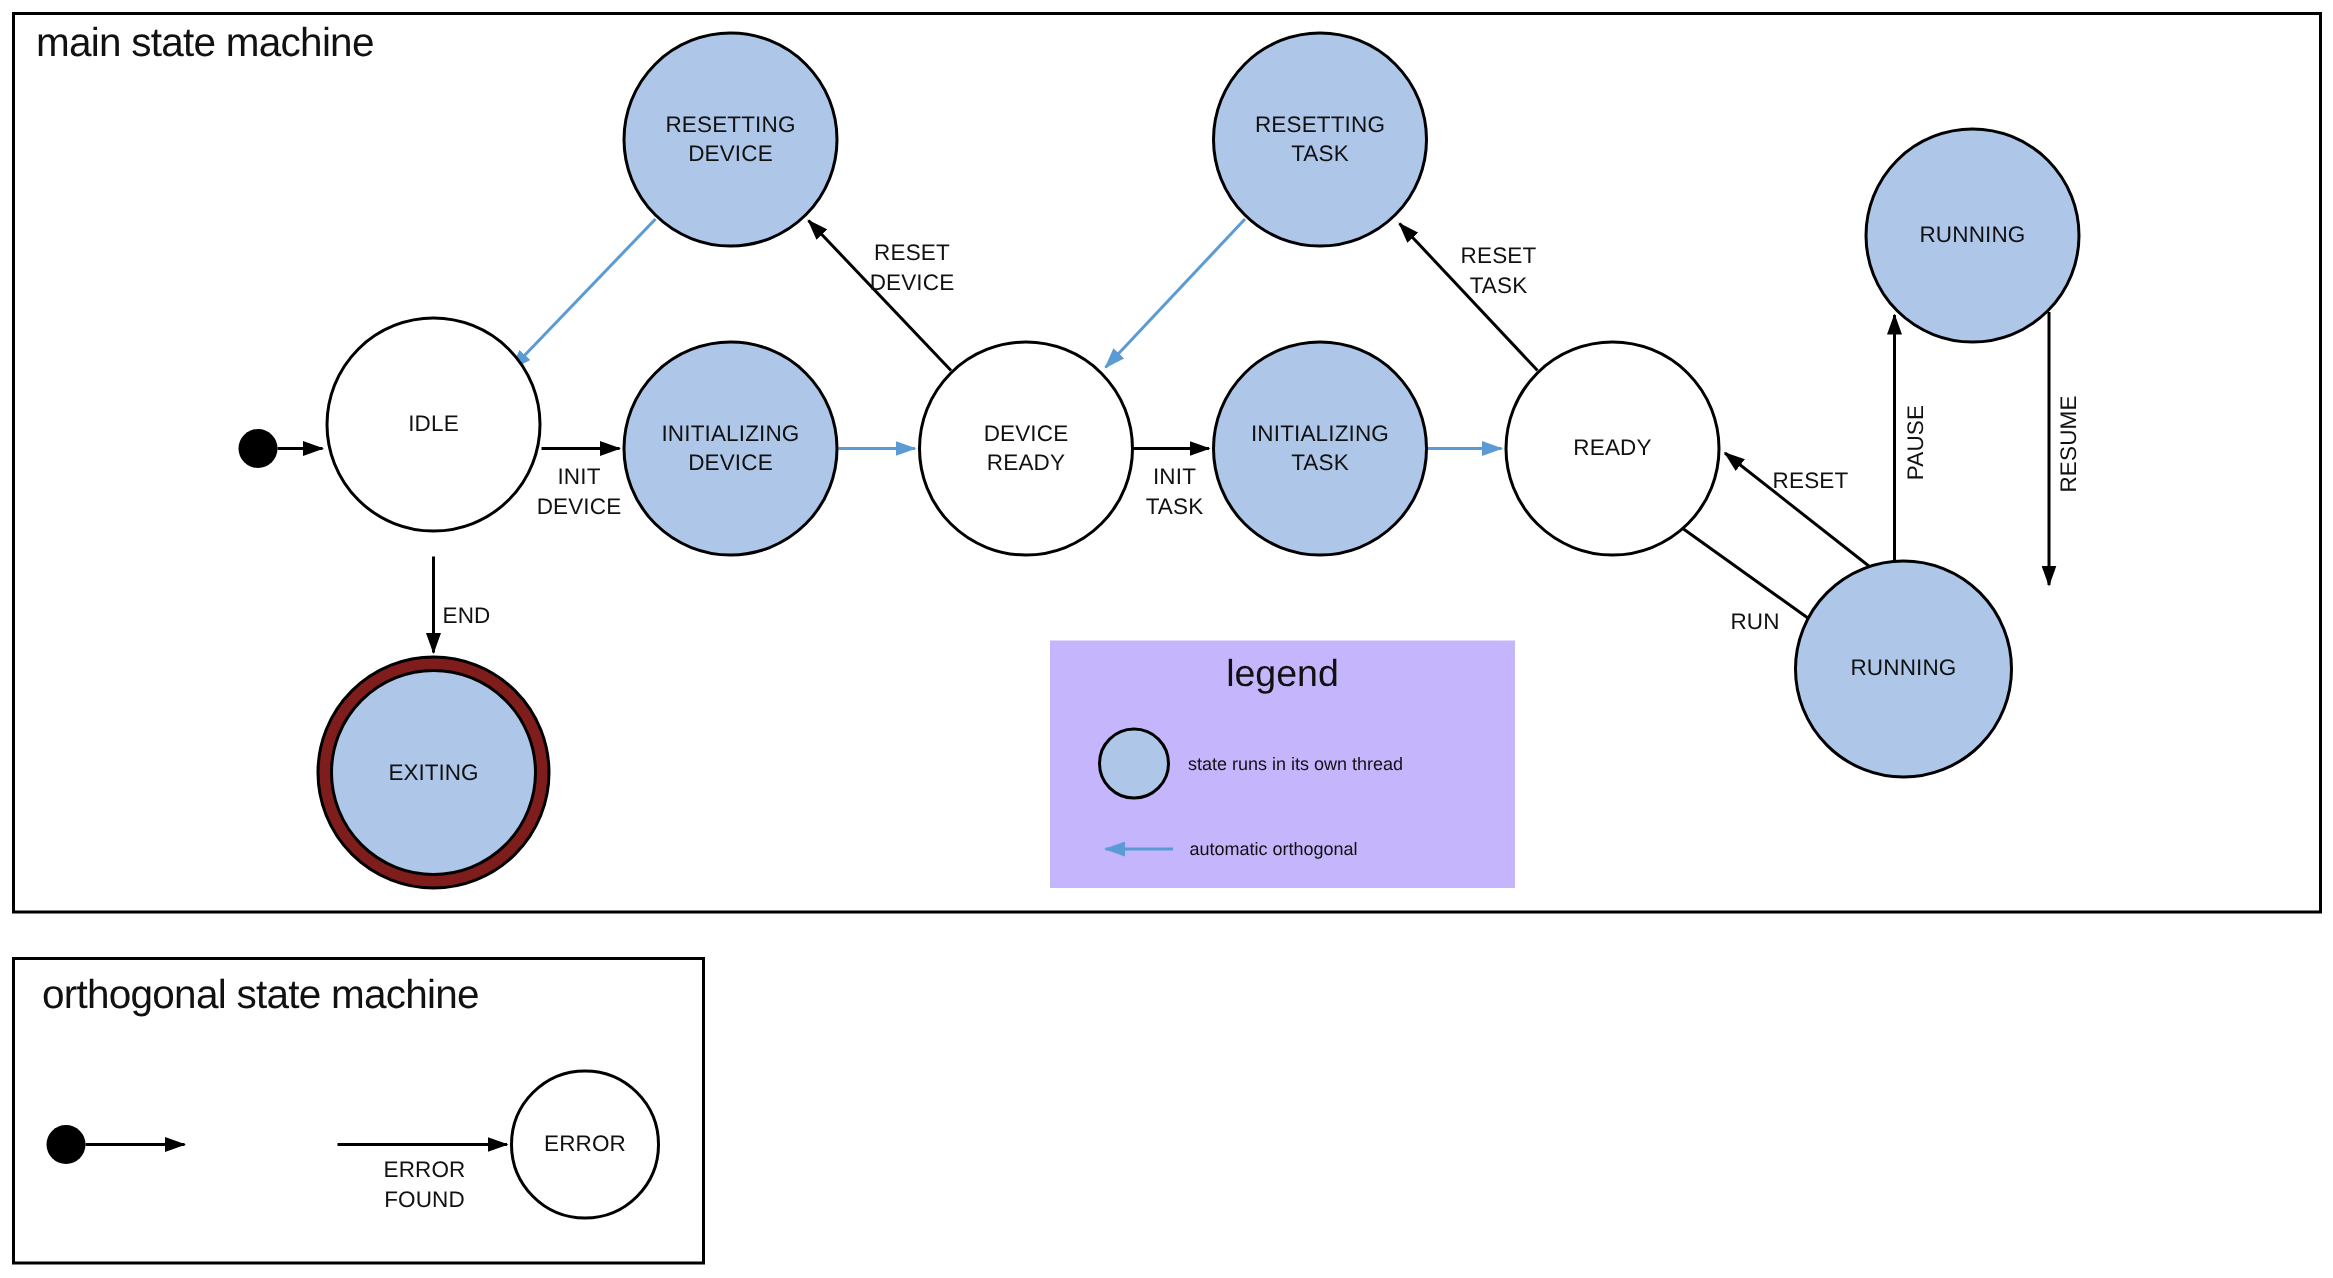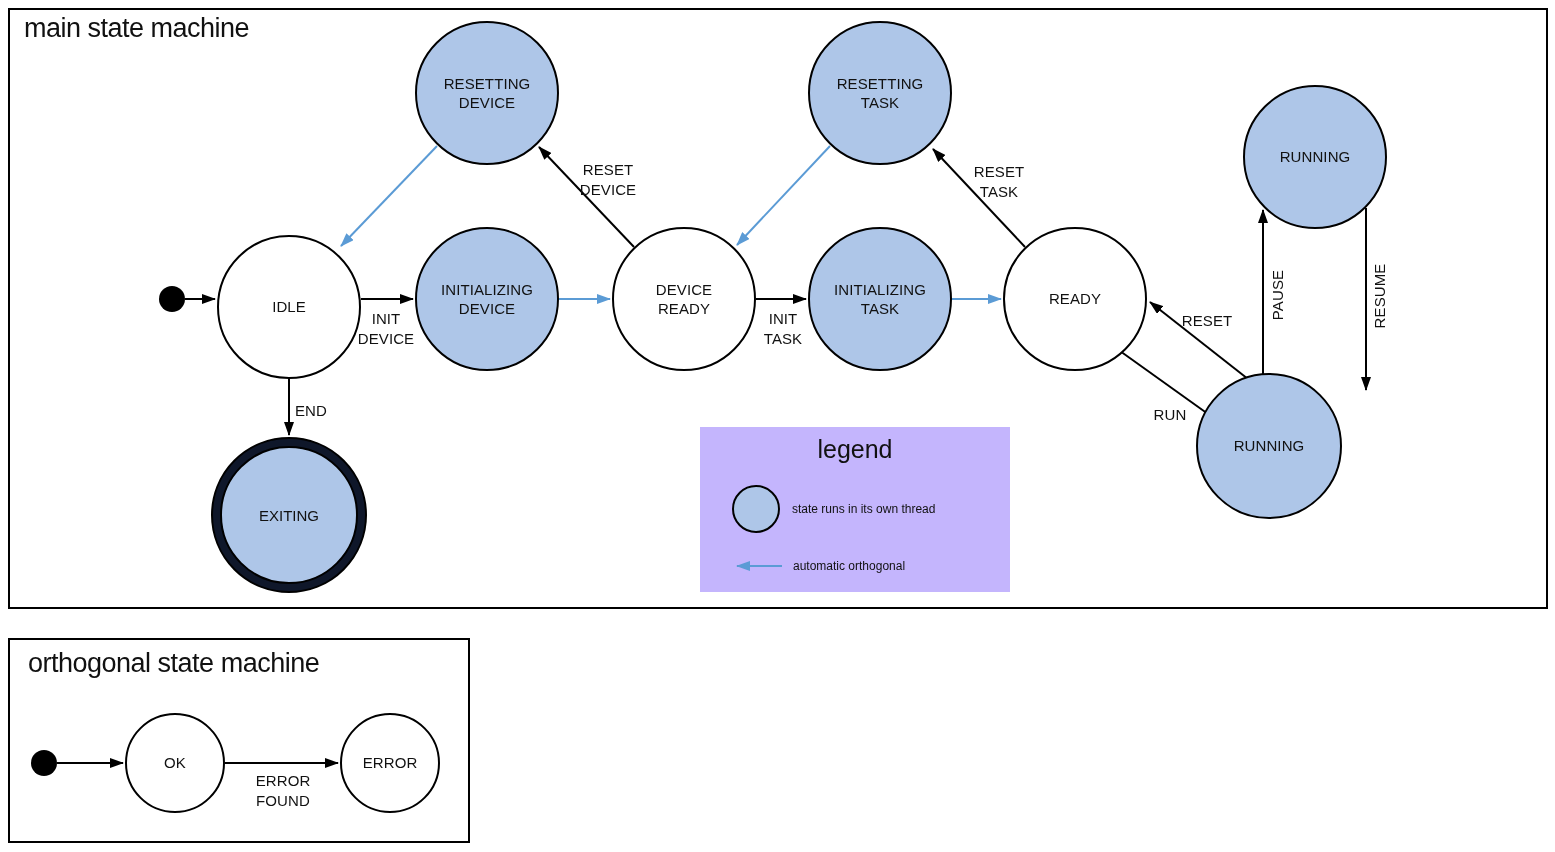--- a/index.html
+++ b/index.html
@@ -44,21 +44,21 @@
     white-space: pre-line;
     letter-spacing: 0.1px;
   }
   .state.threaded { background: #aec6e8; }
   .state.plain   { background: #ffffff; }
   .final-outer {
     position: absolute;
     box-sizing: border-box;
     border: 2px solid #000000;
     border-radius: 50%;
-    background: #0f172a;
+    background: #7f1d1d;
     display: flex;
     align-items: center;
     justify-content: center;
   }
   .final-inner {
     box-sizing: border-box;
     border: 2px solid #000000;
     border-radius: 50%;
     background: #aec6e8;
     width: 138px; height: 138px;
@@ -166,35 +166,34 @@
   </svg>
 
   <div class="init-dot" style="left:159px; top:286px;"></div>
   <div class="init-dot" style="left:31px; top:750px;"></div>
 
   <div class="state threaded" style="left:415px; top:21px;  width:144px; height:144px;">RESETTING
 DEVICE</div>
   <div class="state threaded" style="left:808px; top:21px;  width:144px; height:144px;">RESETTING
 TASK</div>
   <div class="state threaded" style="left:1243px; top:85px; width:144px; height:144px;">RUNNING</div>
-  <div class="state plain" style="left:217px; top:235px; width:144px; height:144px;">IDLE</div>
+  <div class="state plain" style="left:217px; top:211px; width:144px; height:144px;">IDLE</div>
   <div class="state threaded" style="left:415px; top:227px; width:144px; height:144px;">INITIALIZING
 DEVICE</div>
   <div class="state plain" style="left:612px; top:227px; width:144px; height:144px;">DEVICE
 READY</div>
   <div class="state threaded" style="left:808px; top:227px; width:144px; height:144px;">INITIALIZING
 TASK</div>
   <div class="state plain" style="left:1003px; top:227px; width:144px; height:144px;">READY</div>
   <div class="state threaded" style="left:1196px; top:373px; width:146px; height:146px;">RUNNING</div>
 
   <div class="final-outer" style="left:211px; top:437px; width:156px; height:156px;">
     <div class="final-inner">EXITING</div>
   </div>
 
-  <div class="state plain" style="left:125px; top:713px; width:100px; height:100px;">OK</div>
   <div class="state plain" style="left:340px; top:713px; width:100px; height:100px;">ERROR</div>
 
   <div class="edge-label" style="left:386px; top:328px;">INIT
 DEVICE</div>
   <div class="edge-label" style="left:608px; top:179px;">RESET
 DEVICE</div>
   <div class="edge-label" style="left:783px; top:328px;">INIT
 TASK</div>
   <div class="edge-label" style="left:999px; top:181px;">RESET
 TASK</div>

